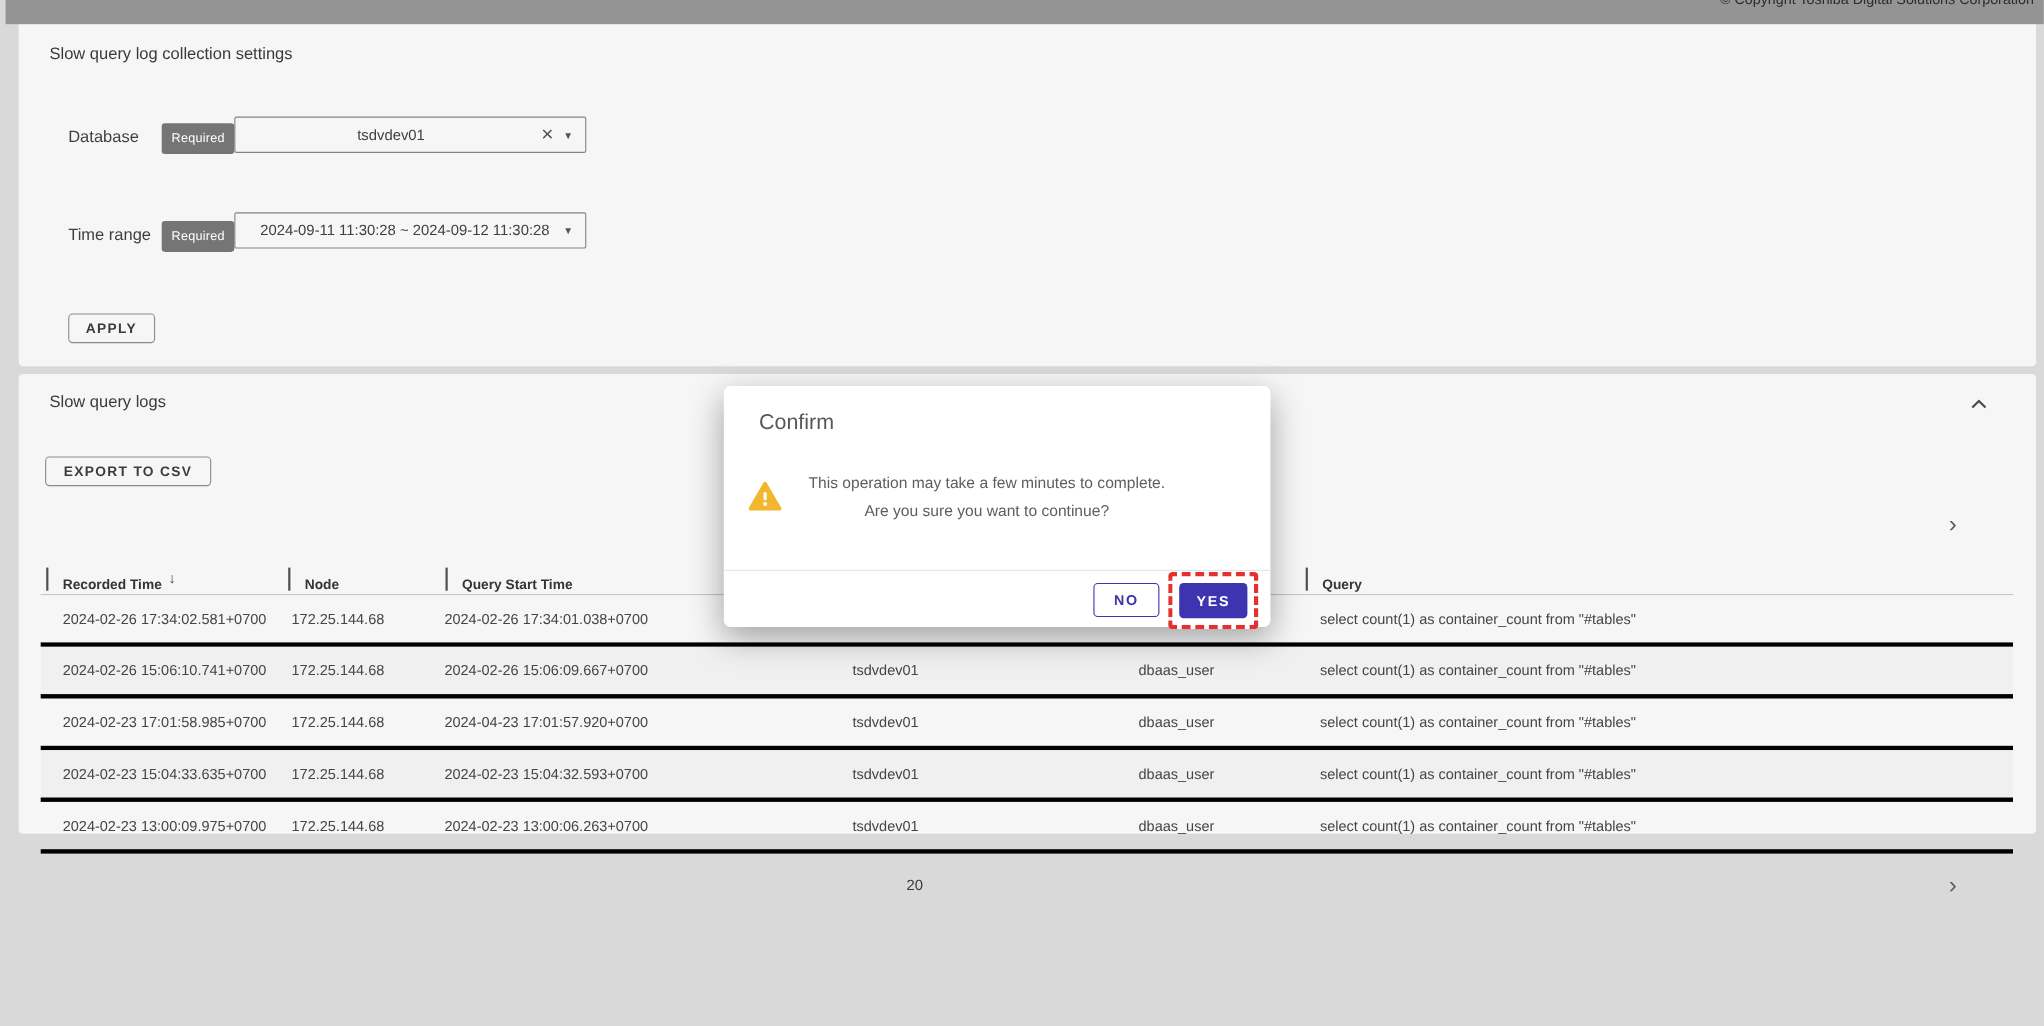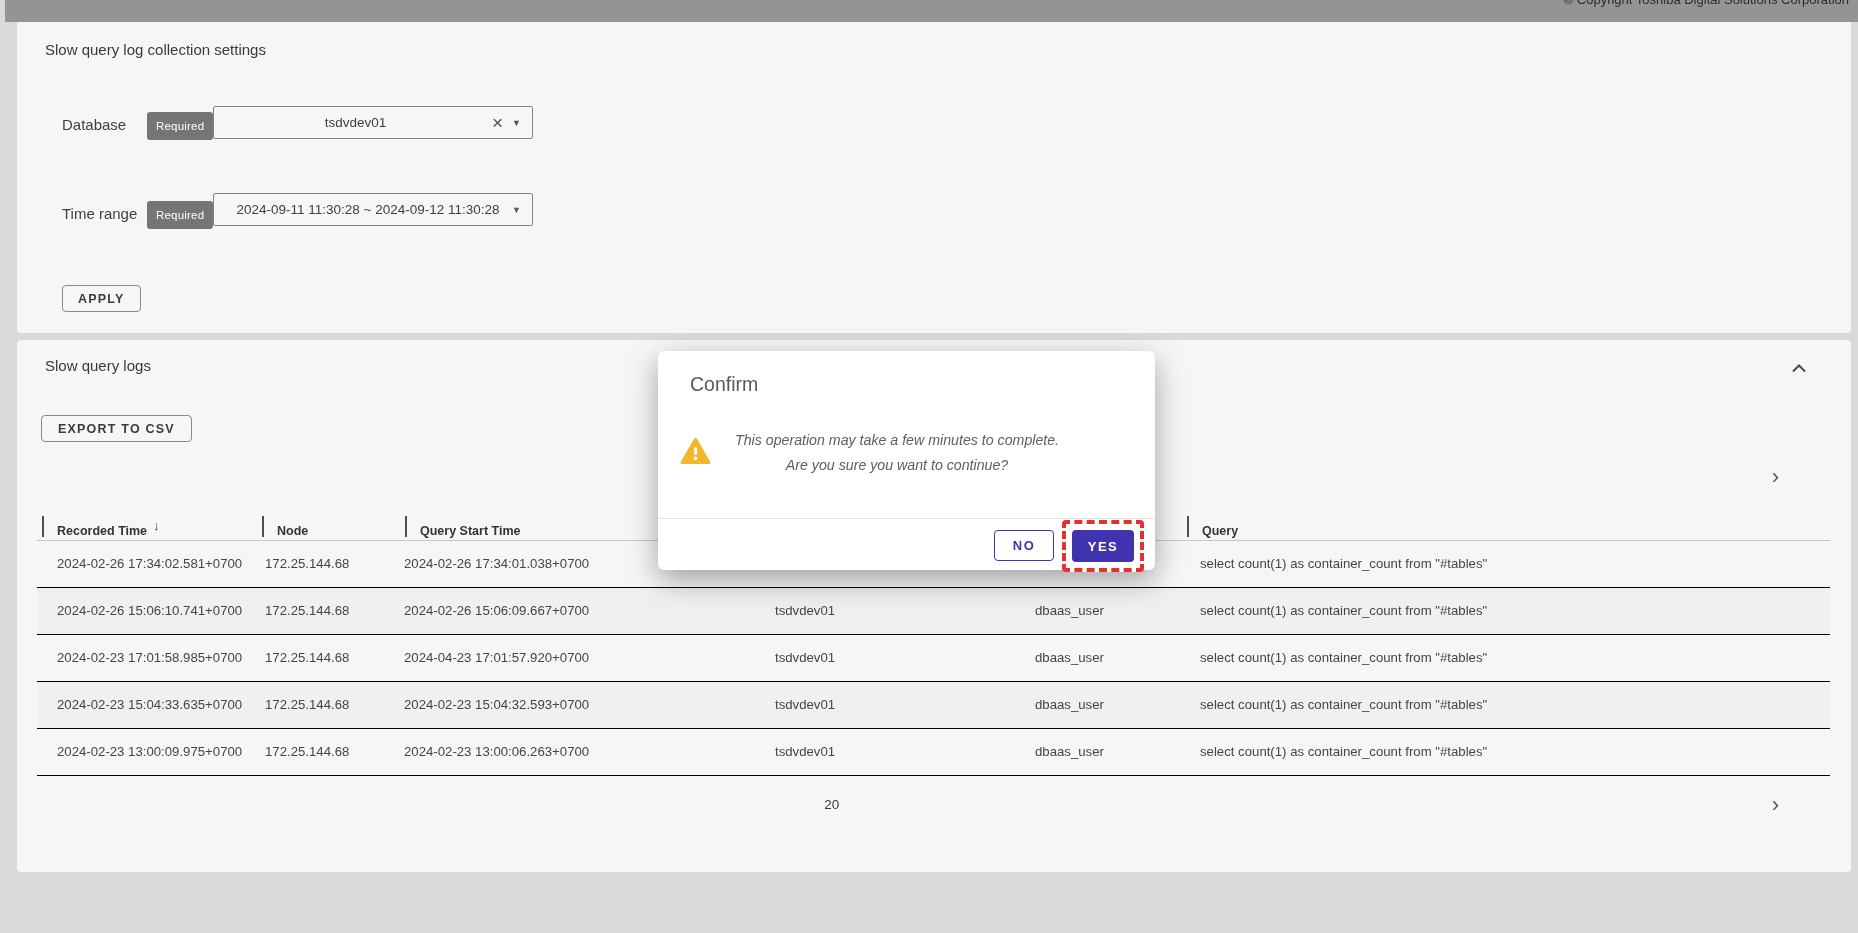--- a/index.html
+++ b/index.html
@@ -10,21 +10,21 @@
     --page-bg:#d9d9d9;
   }
   *{box-sizing:border-box;margin:0;padding:0;}
   html,body{width:1858px;height:933px;background:var(--page-bg);
     font-family:"Liberation Sans", sans-serif;overflow:hidden;}
   .page{position:relative;width:1858px;height:933px;}
 
   .card{position:absolute;left:12px;width:1834px;background:var(--card);
     border-radius:4px;}
   .card-settings{top:15px;height:318px;}
-  .card-logs{top:340px;height:532px;}
+  .card-logs{top:340px;height:418px;}
 
   .section-title{position:absolute;left:28px;font-size:15px;font-weight:400;
     color:#3a3a3a;}
   .card-settings .section-title{top:24px;}
   .card-logs .section-title{top:15px;}
 
   
   .form-label{position:absolute;left:45px;font-size:15px;color:#3f3f3f;}
   .lbl-db{top:99px;}
   .lbl-tr{top:188px;}
@@ -71,42 +71,42 @@
   .thead{position:absolute;left:20px;right:21px;top:175px;height:26px;
     border-bottom:1px solid #c6c6c6;}
   .hc{position:absolute;top:0;display:flex;align-items:center;height:22px;}
   .hc .bar{width:2px;height:21px;background:#4f4f4f;margin-right:13px;}
   .hc .ht{font-size:12.5px;font-weight:bold;color:#343434;white-space:nowrap;margin-top:10px;}
   .hc .sort{font-size:13px;color:#444;margin-left:6px;}
   .h1{left:5px;}.h2{left:225px;}.h3{left:368px;}
   .h4{left:713px;}.h5{left:973px;}.h6{left:1150px;}
 
   .tbody{position:absolute;left:20px;right:21px;top:201px;}
-  .trow{position:relative;height:47px;border-bottom:1px solid #000000;}
+  .trow{position:relative;height:47px;border-bottom:4px solid #000000;}
   .trow:nth-child(even){background:#f0f0f0;}
   .cell{position:absolute;top:50%;transform:translateY(-50%);font-size:13.2px;
     color:#454545;white-space:nowrap;}
   .c1{left:20px;}.c2{left:228px;}.c3{left:367px;}
   .c4{left:738px;}.c5{left:998px;}.c6{left:1163px;}
 
   
   .footer{position:absolute;left:0;bottom:0;width:100%;height:45px;
     background:#ffffff;display:flex;align-items:center;justify-content:flex-end;
     padding-right:14px;font-size:13px;color:#4f4f4f;}
 
   
   .backdrop{position:absolute;inset:0;background:rgba(0,0,0,0.42);z-index:10;}
   .dialog{position:absolute;left:653px;top:351px;width:497px;height:219px;
     background:#ffffff;border-radius:6px;z-index:30;
     box-shadow:0 10px 30px rgba(0,0,0,.35);}
   .dialog-title{position:absolute;left:32px;top:22px;font-size:19.5px;
     font-weight:400;color:#56585b;}
   .warn{position:absolute;left:22px;top:86px;}
   .dialog-msg{position:absolute;left:77px;top:77px;font-size:14.2px;
-    color:#5c5f62;line-height:24.5px;font-style:italic;}
+    color:#5c5f62;line-height:24.5px;}
   .dialog-divider{position:absolute;left:0;top:167px;width:100%;height:0;
     border-top:1px solid #e4e4e4;}
   .btn-no{position:absolute;left:336px;top:179px;width:60px;height:31px;
     background:#fff;border:1px solid var(--accent);border-radius:4px;
     color:var(--accent);font-family:inherit;font-size:13px;font-weight:bold;
     letter-spacing:1.5px;cursor:pointer;}
   .yes-wrap{position:absolute;left:404px;top:169px;padding:6px;
     border:4px dashed var(--annotation);border-radius:4px;background:#fff;}
   .btn-yes{display:block;width:62px;height:32px;background:var(--accent);
     border:none;border-radius:4px;color:#fff;font-family:inherit;font-size:13px;

